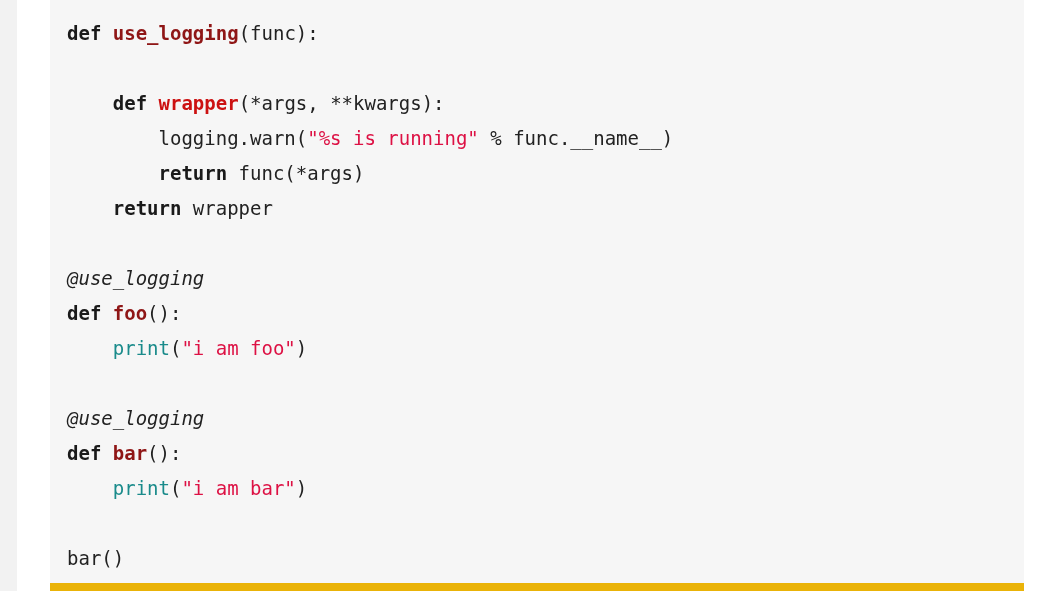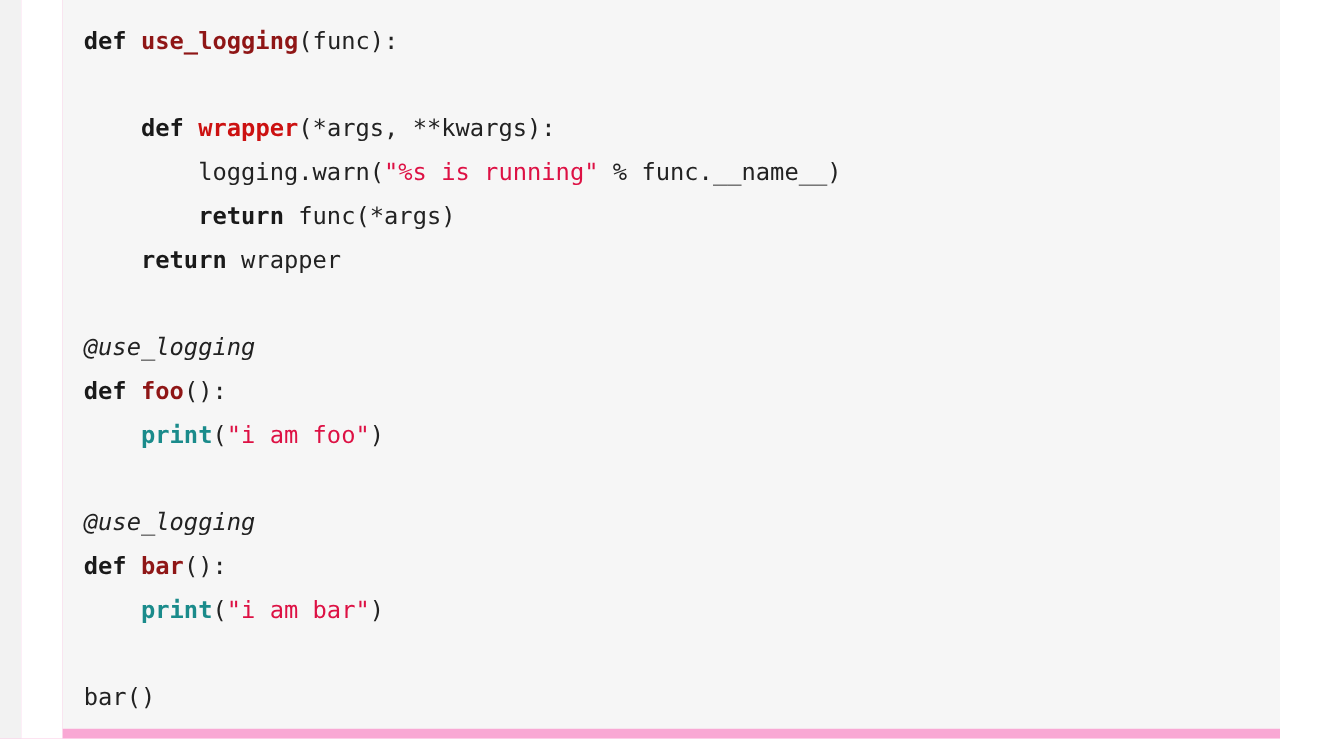--- a/index.html
+++ b/index.html
@@ -7,21 +7,21 @@
     margin: 0;
     padding: 0;
     background: #ffffff;
   }
 
   #page {
     position: relative;
     width: 1024px;
     height: 591px;
     overflow: hidden;
-    background: #f9a8d4;
+    background: #eab308;
     font-family: "DejaVu Sans Mono", "Liberation Mono", monospace;
   }
 
   
   .page-gutter-left {
     position: absolute;
     left: 0;
     top: 0;
     width: 17px;
     height: 591px;
@@ -84,21 +84,20 @@
   }
   .tok-fn-inner {
     color: #cc1111;
     font-weight: bold;
   }
   .tok-str {
     color: #dd1144;
   }
   .tok-builtin {
     color: #1a8b8b;
-    font-weight: bold;
   }
   .tok-plain {
     color: #222222;
   }
   .tok-decorator {
     color: #222222;
     font-style: italic;
   }
 </style>
 </head>

